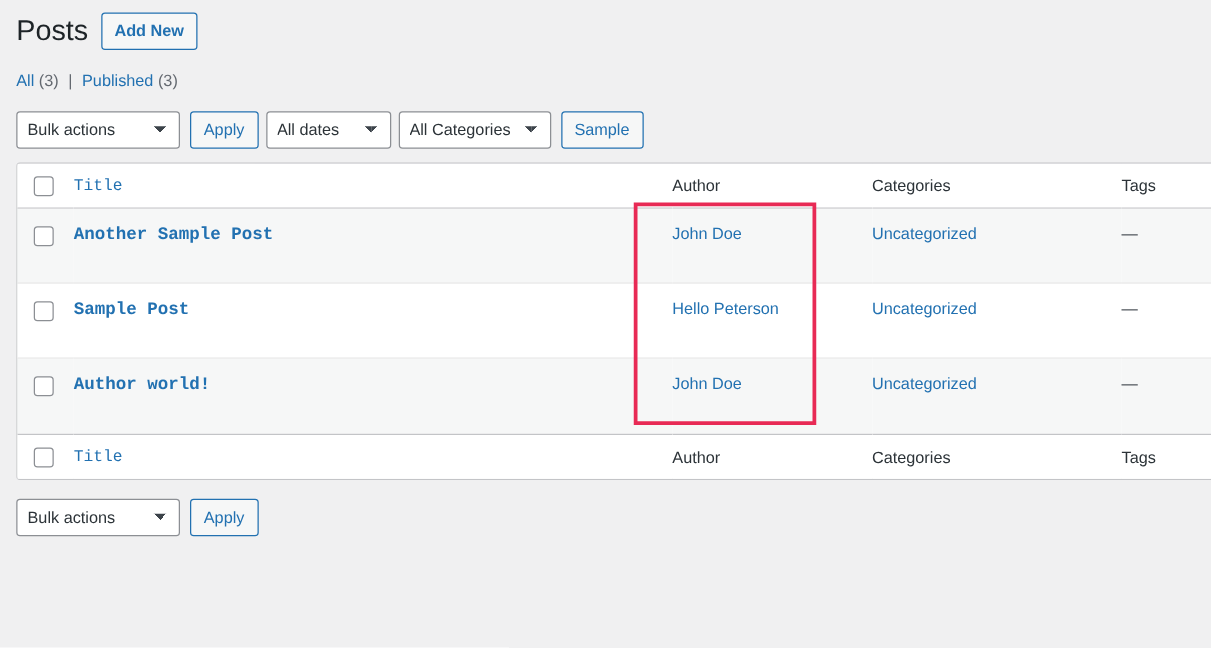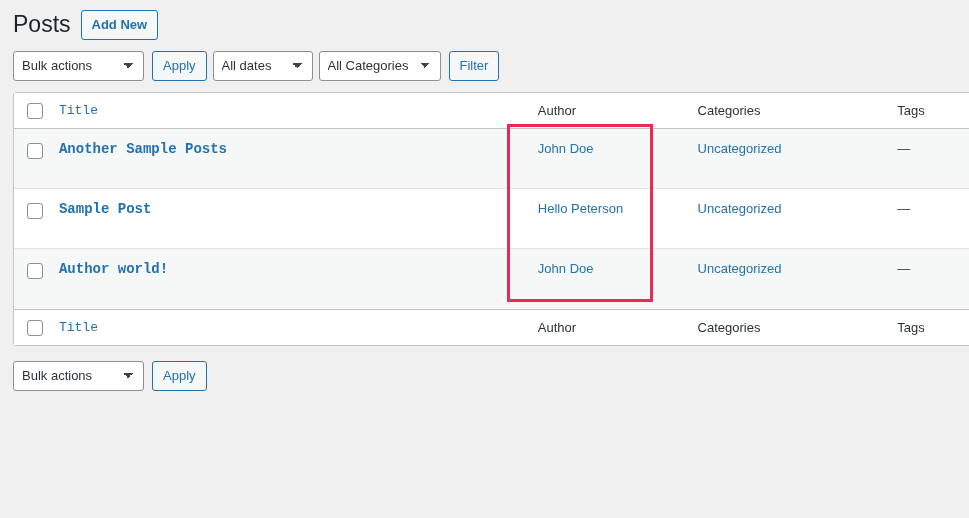--- a/index.html
+++ b/index.html
@@ -240,33 +240,46 @@
 </head>
 <body>
 
 <div class="wrap">
 
   <div class="page-header">
     <h1 class="page-title">Posts</h1>
     <a class="page-title-action">Add New</a>
   </div>
 
+  <ul class="subsubsub">
+    <li>
+      <a>All</a>
+      <span class="count">(3)</span>
+    </li>
+    <li>
+      <span class="sep">|</span>
+    </li>
+    <li>
+      <a>Published</a>
+      <span class="count">(3)</span>
+    </li>
+  </ul>
 
   <div class="tablenav top">
     <select class="wp-select bulk">
       <option>Bulk actions</option>
     </select>
     <button class="button-secondary btn-apply">Apply</button>
     <select class="wp-select dates">
       <option>All dates</option>
     </select>
     <select class="wp-select cats">
       <option>All Categories</option>
     </select>
-    <button class="button-secondary btn-filter">Filter</button>
+    <button class="button-secondary btn-filter">Sample</button>
   </div>
 
   <div class="table-clip">
     <table class="wp-list-table">
       <thead>
         <tr>
           <th class="col-cb">
             <span class="cb"></span>
           </th>
           <th class="col-title">
@@ -276,21 +289,21 @@
           <th class="col-cats">Categories</th>
           <th class="col-tags">Tags</th>
         </tr>
       </thead>
       <tbody>
         <tr class="alternate">
           <td class="col-cb">
             <span class="cb"></span>
           </td>
           <td class="col-title">
-            <a class="row-title">Another Sample Posts</a>
+            <a class="row-title">Another Sample Post</a>
           </td>
           <td class="col-author">
             <a class="cell-link">John Doe</a>
           </td>
           <td class="col-cats">
             <a class="cell-link">Uncategorized</a>
           </td>
           <td class="col-tags">
             <span class="dash">—</span>
           </td>

